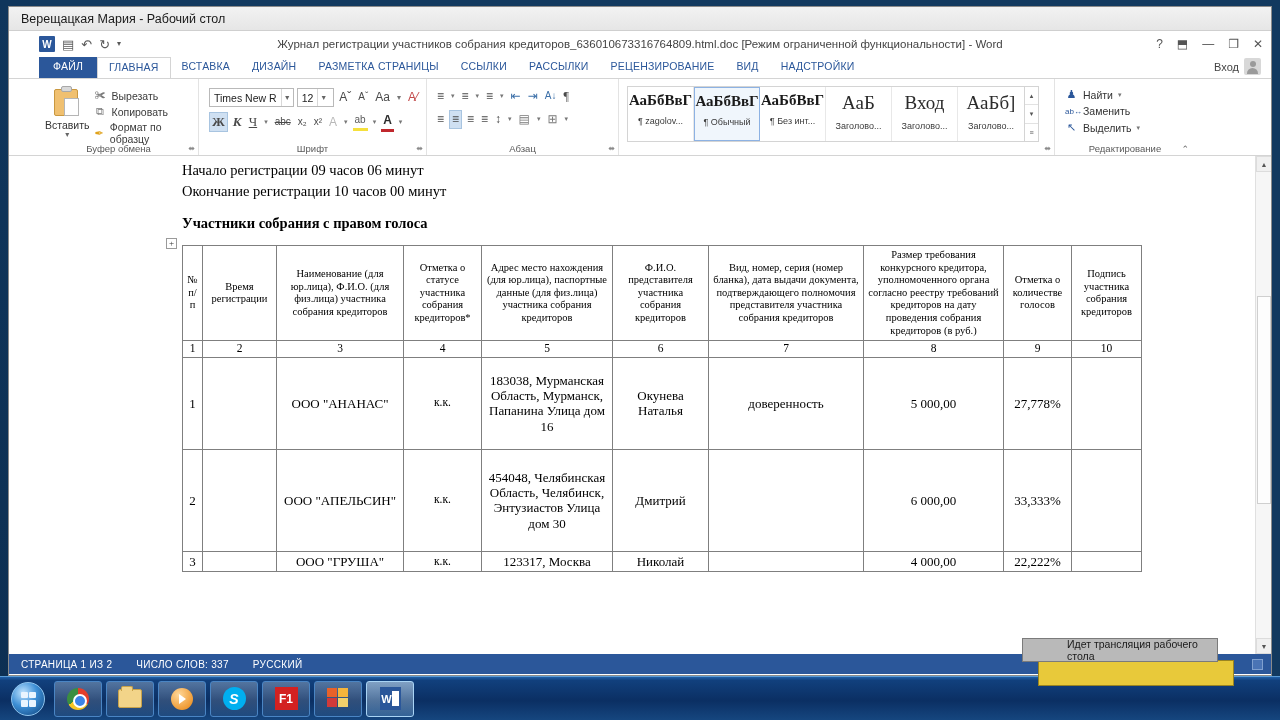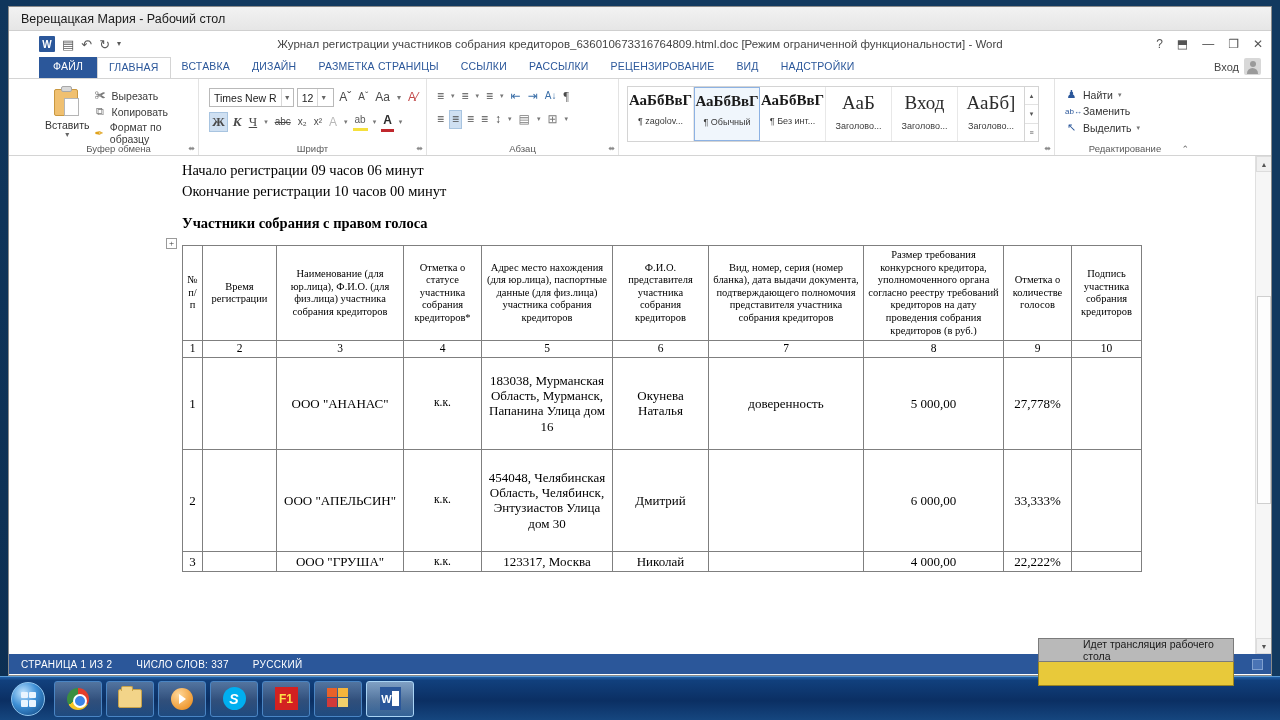--- a/index.html
+++ b/index.html
@@ -172,21 +172,21 @@
   .tbtn { width:48px; height:36px; margin-left:4px; border:1px solid #4a85c4;
      border-radius:3px; background:linear-gradient(180deg,rgba(255,255,255,.28),rgba(255,255,255,.05));
      display:flex; align-items:center; justify-content:center; }
   .tbtn.active { background:linear-gradient(180deg,rgba(220,240,255,.55),rgba(150,200,240,.25));
      border-color:#a9d4f5; }
   .tray { position:absolute; right:0; bottom:0; height:44px; width:250px;
      display:flex; align-items:center; justify-content:flex-end; padding-right:8px; gap:9px; }
   .tray .lang { font-size:11px; color:#e8f2ff; }
   .clock { text-align:center; color:#fff; font-size:11px; line-height:1.35; width:72px; }
 
-  .toast { position:absolute; right:46px; bottom:58px; width:196px; height:24px;
+  .toast { position:absolute; right:62px; bottom:58px; width:196px; height:24px;
      background:#b9b9b9; border:1px solid #7b7b7b; color:#1a1a1a;
      font-size:10.5px; display:flex; align-items:center; justify-content:center;
      z-index:40;padding-left:44px; }
   .toast-body { position:absolute; right:46px; bottom:34px; width:196px; height:26px;
      background:#e8c93a; border:1px solid #9a8420; z-index:39; }
   .chrome { width:22px; height:22px; border-radius:50%;
      background:conic-gradient(#e33e2b 0 33%, #f5c524 0 66%, #3a8e41 0 100%);
      position:relative; }
   .chrome::after { content:""; position:absolute; left:6px; top:6px; width:10px;
      height:10px; border-radius:50%; background:#3b84e8; border:2px solid #fff; }
@@ -197,21 +197,21 @@
      border-radius:2px 2px 0 0; }
   .wmp { width:22px; height:22px; border-radius:50%;
      background:radial-gradient(circle at 35% 30%,#ffd89a,#e8820c); position:relative; }
   .wmp::after { content:""; position:absolute; left:8px; top:6px;
      border-left:7px solid #fff; border-top:5px solid transparent;
      border-bottom:5px solid transparent; }
   .skype { width:23px; height:23px; border-radius:50%; background:#00aff0;
      color:#fff; font-size:14px; font-weight:bold; font-style:italic;
      display:flex; align-items:center; justify-content:center;
      font-family:"Liberation Sans", sans-serif; }
-  .fone { width:23px; height:23px; background:#d32121; color:#fde047; font-size:12px;
+  .fone { width:23px; height:23px; background:#d32121; color:#ffffff; font-size:12px;
      font-weight:bold; display:flex; align-items:center; justify-content:center; }
   .winapp { width:23px; height:21px; position:relative; }
   .winapp i { position:absolute; width:10px; height:9px; }
   .wordico { width:21px; height:23px; background:#2b579a; position:relative;
      display:flex; align-items:center; justify-content:center; color:#fff;
      font-size:11px; font-weight:bold; }
   .wordico::after { content:""; position:absolute; right:2px; top:4px; width:7px;
      height:15px; background:#fff; }
   .wordico span { position:relative; z-index:2; margin-right:7px; }
 </style>

